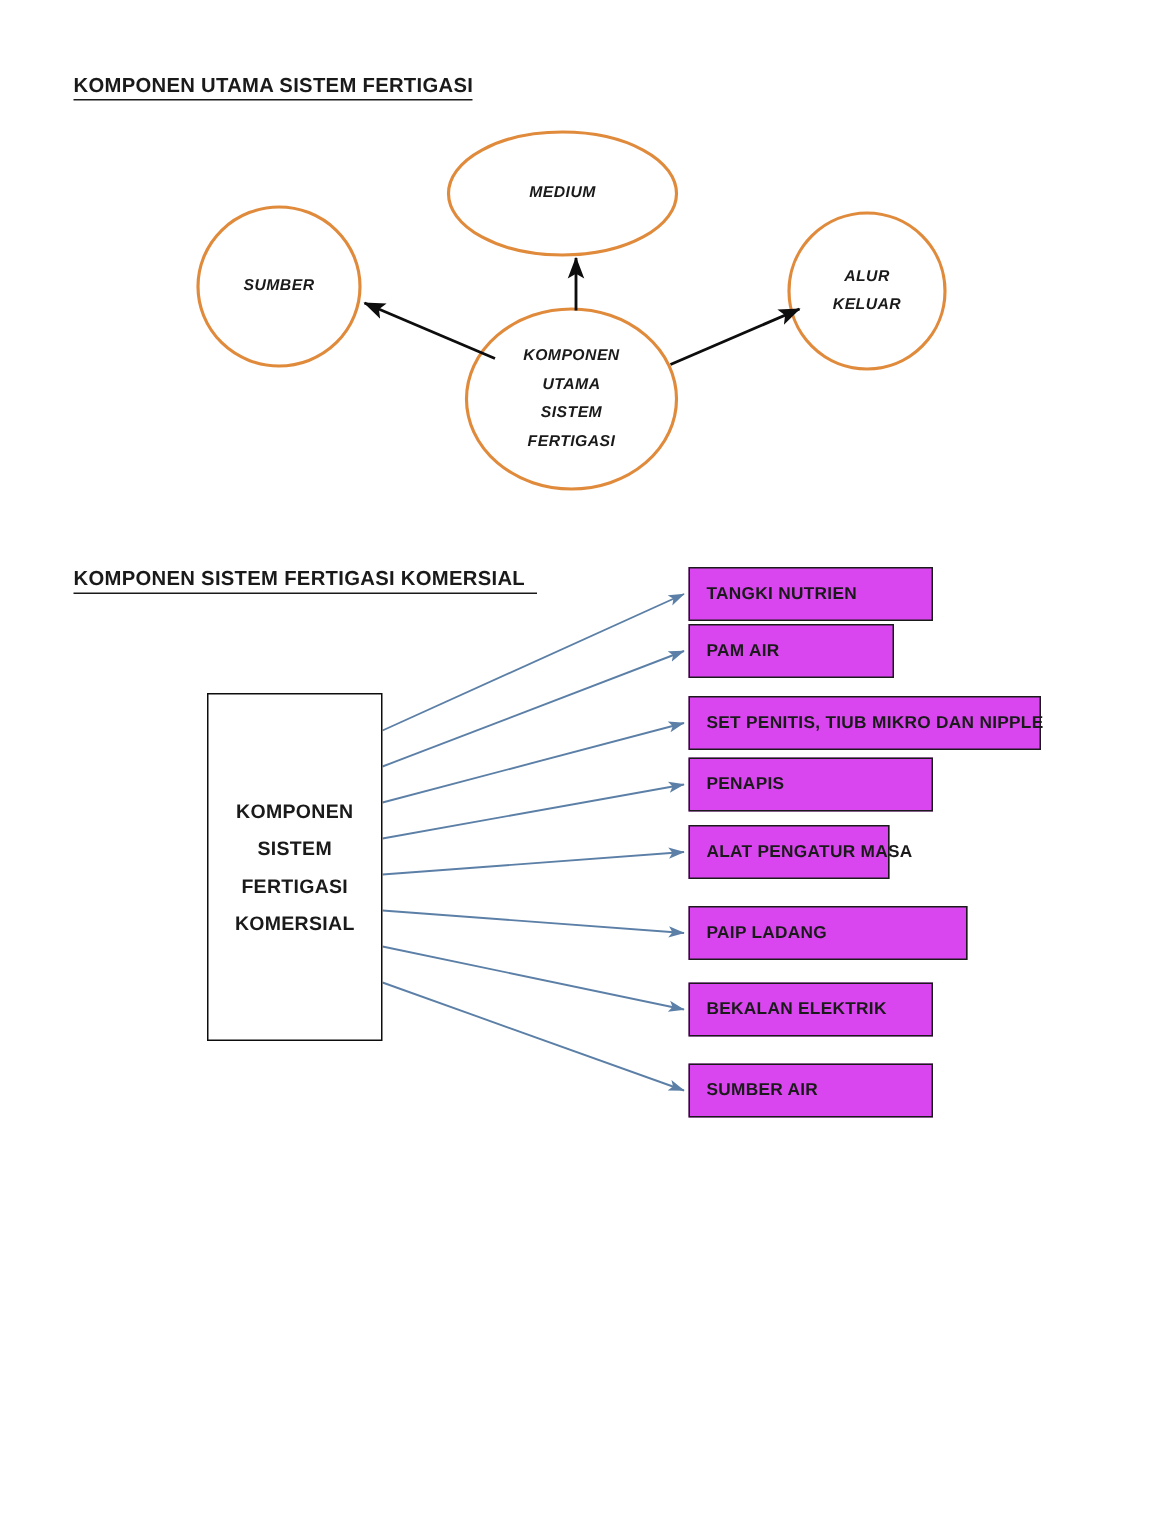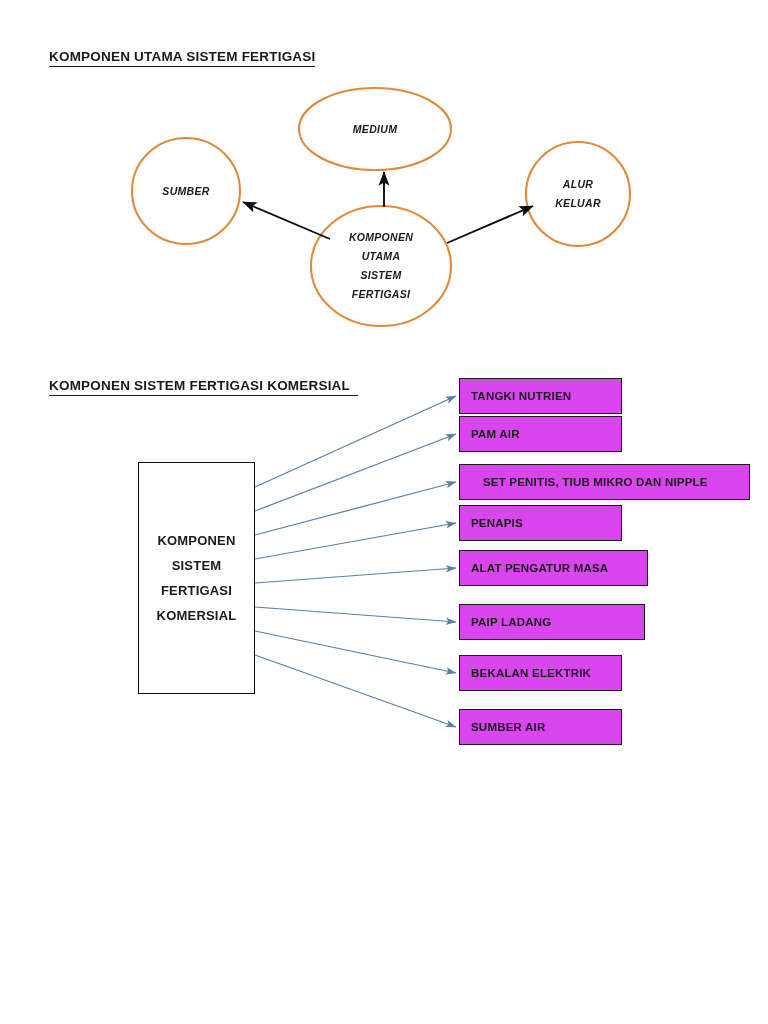--- a/index.html
+++ b/index.html
@@ -174,30 +174,30 @@
       <div>KOMPONEN</div>
       <div>SISTEM</div>
       <div>FERTIGASI</div>
       <div>KOMERSIAL</div>
     </div>
 
   <div id="component-boxes">
       <div class="comp-box" style="left: 459px; top: 378px; width: 163px;">
         <span class="comp-text">TANGKI NUTRIEN</span>
       </div>
-      <div class="comp-box" style="left: 459px; top: 416px; width: 163px;">
+      <div class="comp-box" style="left: 459px; top: 416px; width: 137px;">
         <span class="comp-text">PAM AIR</span>
       </div>
-      <div class="comp-box" style="left: 459px; top: 464px; width: 291px; padding-left: 12px;">
+      <div class="comp-box" style="left: 459px; top: 464px; width: 235px;">
         <span class="comp-text">SET PENITIS, TIUB MIKRO DAN NIPPLE</span>
       </div>
       <div class="comp-box" style="left: 459px; top: 505px; width: 163px;">
         <span class="comp-text">PENAPIS</span>
       </div>
-      <div class="comp-box" style="left: 459px; top: 550px; width: 189px;">
+      <div class="comp-box" style="left: 459px; top: 550px; width: 134px;">
         <span class="comp-text">ALAT PENGATUR MASA</span>
       </div>
       <div class="comp-box" style="left: 459px; top: 604px; width: 186px;">
         <span class="comp-text">PAIP LADANG</span>
       </div>
       <div class="comp-box" style="left: 459px; top: 655px; width: 163px; text-align: right;">
         <span class="comp-text">BEKALAN ELEKTRIK</span>
       </div>
       <div class="comp-box" style="left: 459px; top: 709px; width: 163px;">
         <span class="comp-text">SUMBER AIR</span>

